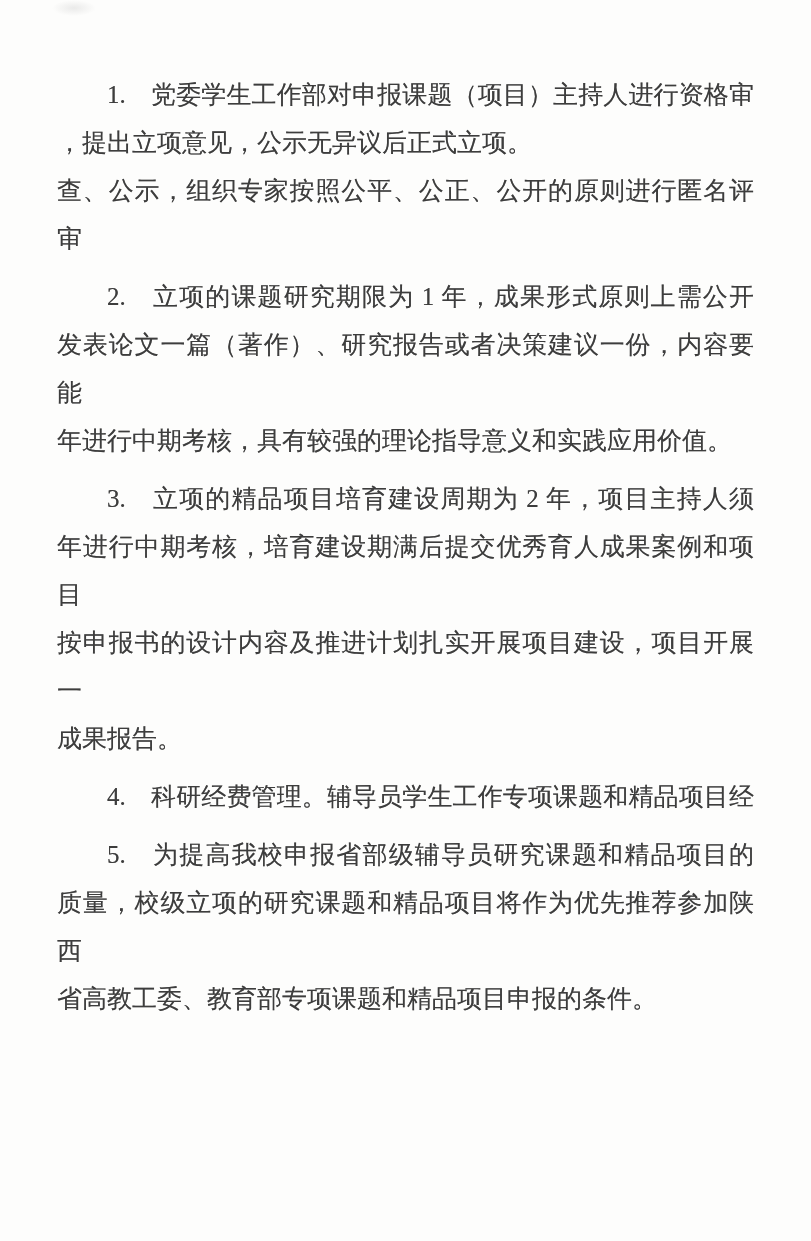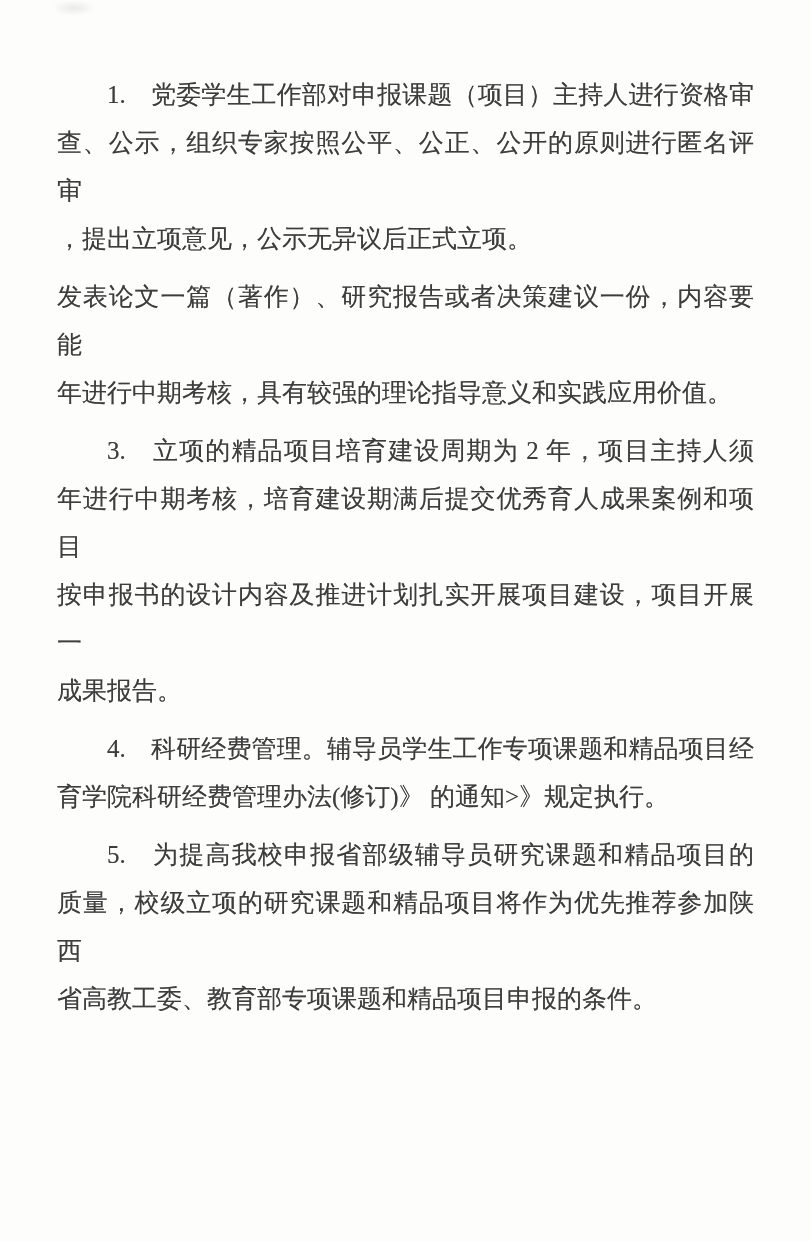--- a/index.html
+++ b/index.html
@@ -53,36 +53,36 @@
   }
 </style>
 </head>
 <body>
 
 <div class="page">
   <div class="scan-artifact"></div>
   <div class="content" id="document-content">
       <div class="para">
         <div class="line first">1.　党委学生工作部对申报课题（项目）主持人进行资格审</div>
+        <div class="line last">，提出立项意见，公示无异议后正式立项。</div>
         <div class="line">查、公示，组织专家按照公平、公正、公开的原则进行匿名评审</div>
-        <div class="line last">，提出立项意见，公示无异议后正式立项。</div>
       </div>
       <div class="para">
+        <div class="line first">2.　立项的课题研究期限为 1 年，成果形式原则上需公开</div>
         <div class="line">发表论文一篇（著作）、研究报告或者决策建议一份，内容要能</div>
         <div class="line last">年进行中期考核，具有较强的理论指导意义和实践应用价值。</div>
       </div>
       <div class="para">
         <div class="line first">3.　立项的精品项目培育建设周期为 2 年，项目主持人须</div>
         <div class="line">年进行中期考核，培育建设期满后提交优秀育人成果案例和项目</div>
         <div class="line">按申报书的设计内容及推进计划扎实开展项目建设，项目开展一</div>
         <div class="line last">成果报告。</div>
       </div>
       <div class="para">
         <div class="line first">4.　科研经费管理。辅导员学生工作专项课题和精品项目经</div>
-        <div class="line last">育学院科研经费管理办法(修订)》 的通知&gt;》规定执行。</div>
       </div>
       <div class="para">
         <div class="line first">5.　为提高我校申报省部级辅导员研究课题和精品项目的</div>
         <div class="line">质量，校级立项的研究课题和精品项目将作为优先推荐参加陕西</div>
         <div class="line last">省高教工委、教育部专项课题和精品项目申报的条件。</div>
       </div>
     </div>
 </div>
 
 </body></html>

